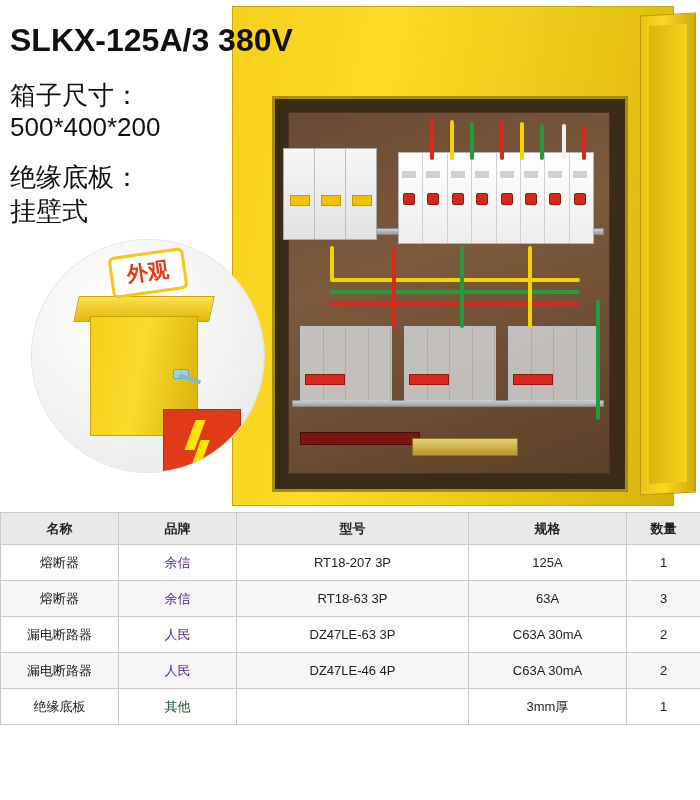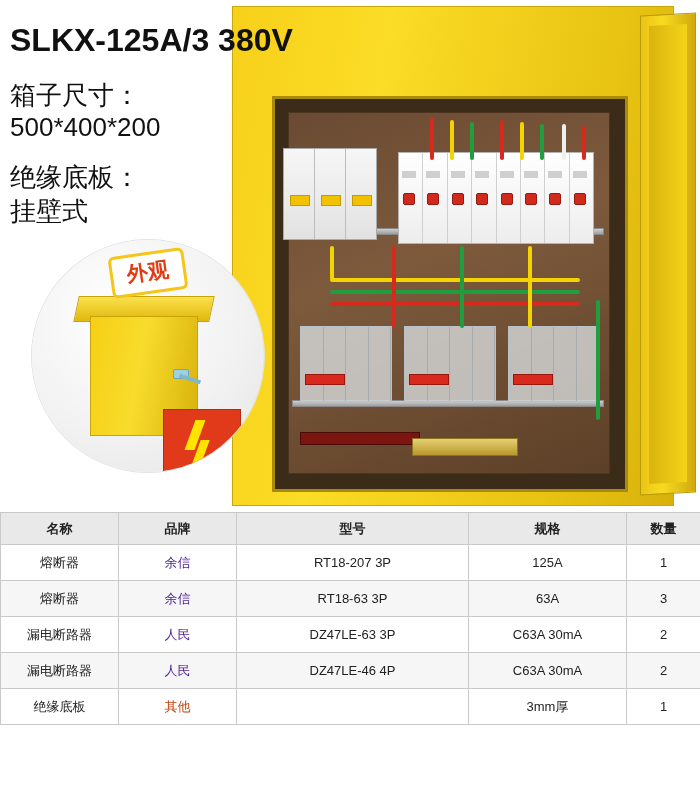--- a/index.html
+++ b/index.html
@@ -299,21 +299,21 @@
     white-space: nowrap;
   }
   thead th {
     background: #e9e9e9;
     font-weight: bold;
     height: 32px;
   }
   tbody tr:nth-child(even) td { background: #f6f6f6; }
   tbody tr:nth-child(odd) td { background: #ffffff; }
   td.brand { color: #4c1d95; }
-  td.brand.plain { color: #c2410c; }
+  td.brand.plain { color: #14532d; }
   col.c1 { width: 118px; }
   col.c2 { width: 118px; }
   col.c3 { width: 232px; }
   col.c4 { width: 158px; }
   col.c5 { width: 74px; }
 </style>
 </head>
 <body>
 
 <div id="page">

